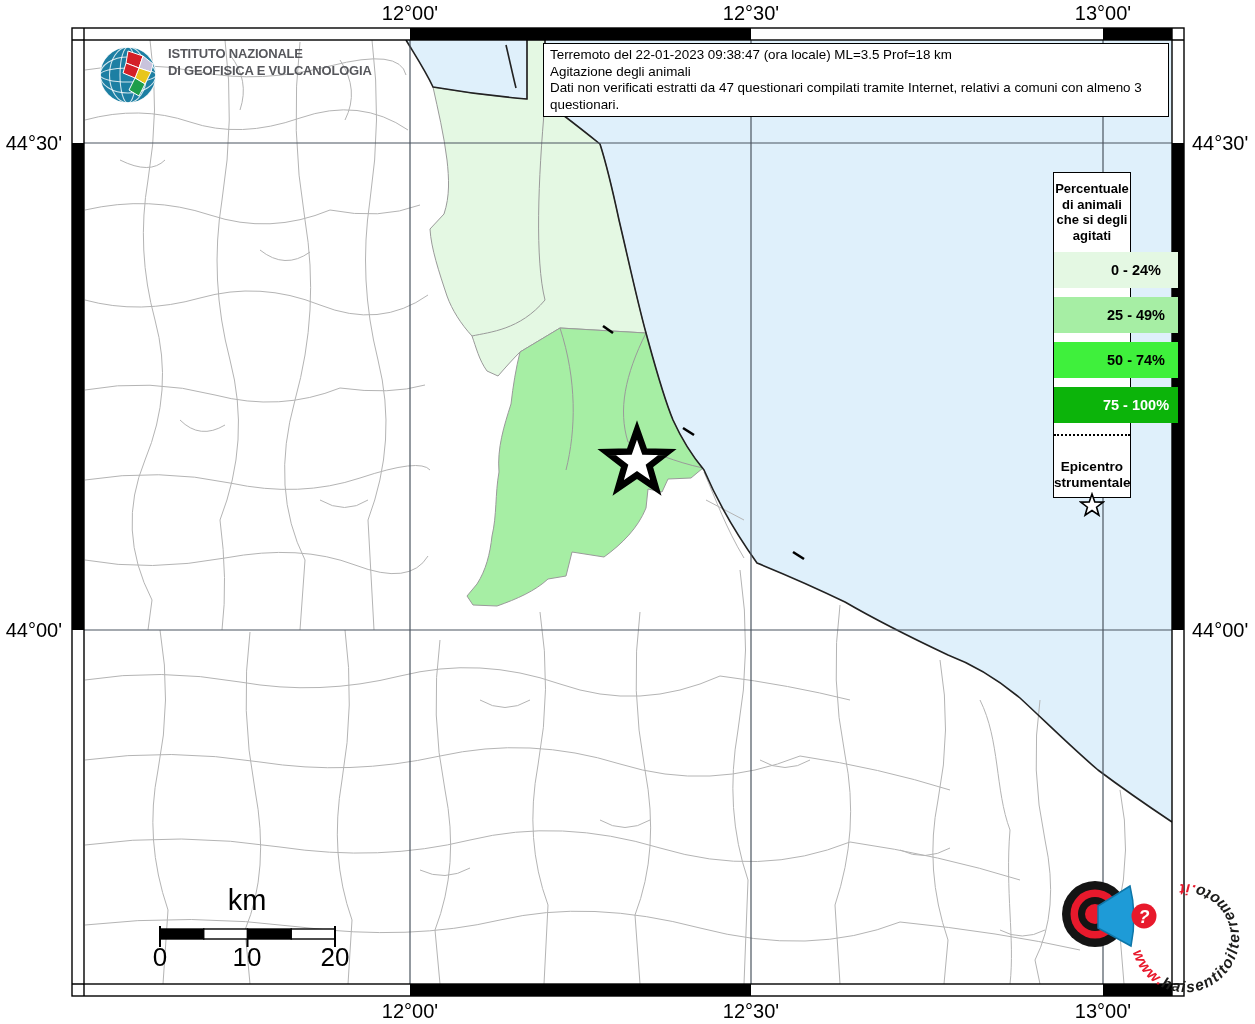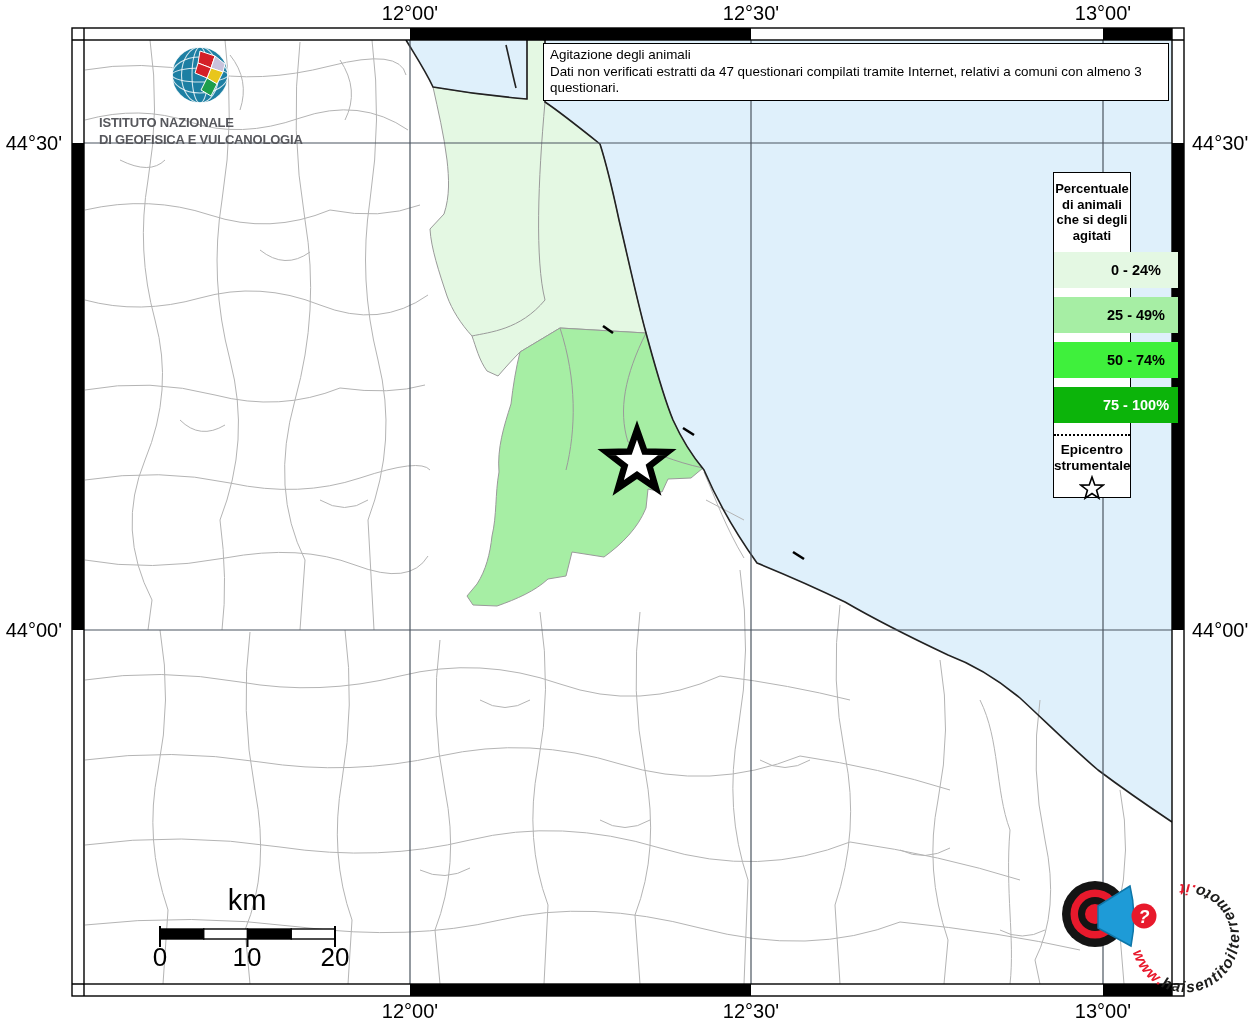--- a/index.html
+++ b/index.html
@@ -5,29 +5,29 @@
   html,body{margin:0;padding:0;background:#fff;}
   #stage{position:relative;width:1255px;height:1024px;background:#fff;
          font-family:"Liberation Sans",sans-serif;overflow:hidden;}
   #mapsvg{position:absolute;left:0;top:0;}
   .coord{position:absolute;font-size:20px;color:#000;white-space:nowrap;}
   .coord.centered{transform:translateX(-50%);}
   .lat-left{left:0;width:62px;text-align:right;}
   .lat-right{left:1192px;width:64px;text-align:left;}
   #infobox{position:absolute;left:543px;top:43px;width:612px;background:#fff;
            border:1px solid #000;padding:3px 6px;font-size:13.4px;line-height:16.6px;color:#000;z-index:6;}
-  #ingv{position:absolute;left:99px;top:45px;display:flex;align-items:center;gap:9px;z-index:6;flex-direction:column;}
+  #ingv{position:absolute;left:99px;top:45px;display:flex;gap:9px;z-index:6;}
   #ingv .name{font-weight:bold;font-size:13px;line-height:17px;color:#56575c;letter-spacing:-0.2px;}
   #legend{position:absolute;left:1053px;top:172px;width:78px;height:326px;background:#fff;
           border:1.3px solid #000;z-index:6;box-sizing:border-box;text-align:center;}
   #legend .title{font-weight:bold;font-size:13px;line-height:15.5px;margin-top:8px;color:#000;}
   .swatch{width:84px;height:36px;margin:9px auto 8px auto;display:flex;align-items:center;justify-content:center;
           font-weight:bold;font-size:14.5px;padding-left:40px;}
   #legend .sep{border-top:2px dotted #000;margin-top:11px;}
-  #legend .epi{font-weight:bold;font-size:13.5px;line-height:15.5px;margin-top:6px;color:#000;}
+  #legend .epi{font-weight:bold;font-size:13.5px;line-height:15.5px;margin-top:23px;color:#000;}
   .scale-label{position:absolute;font-size:26px;color:#000;transform:translateX(-50%);z-index:5;}
   #km-label{position:absolute;font-size:29px;color:#000;transform:translateX(-50%);z-index:5;}
 </style>
 </head>
 <body>
 
 <div id="stage">
 
 <svg id="mapsvg" width="1255" height="1024" viewBox="0 0 1255 1024">
 
@@ -202,20 +202,21 @@
       <polygon points="27,18 40,23 36,33 24,28" fill="#d42027"></polygon>
     </g>
   </svg>
   <div class="name">
     <div>ISTITUTO NAZIONALE</div>
     <div>DI GEOFISICA E VULCANOLOGIA</div>
   </div>
 </div>
 
 <div id="infobox">
+  <div>Terremoto del 22-01-2023 09:38:47 (ora locale) ML=3.5 Prof=18 km</div>
   <div>Agitazione degli animali</div>
   <div>Dati non verificati estratti da 47 questionari compilati tramite Internet, relativi a comuni con almeno 3 questionari.</div>
 </div>
 
 <div id="legend">
   <div class="title">
     <div>Percentuale</div>
     <div>di animali</div>
     <div>che si degli</div>
     <div>agitati</div>

